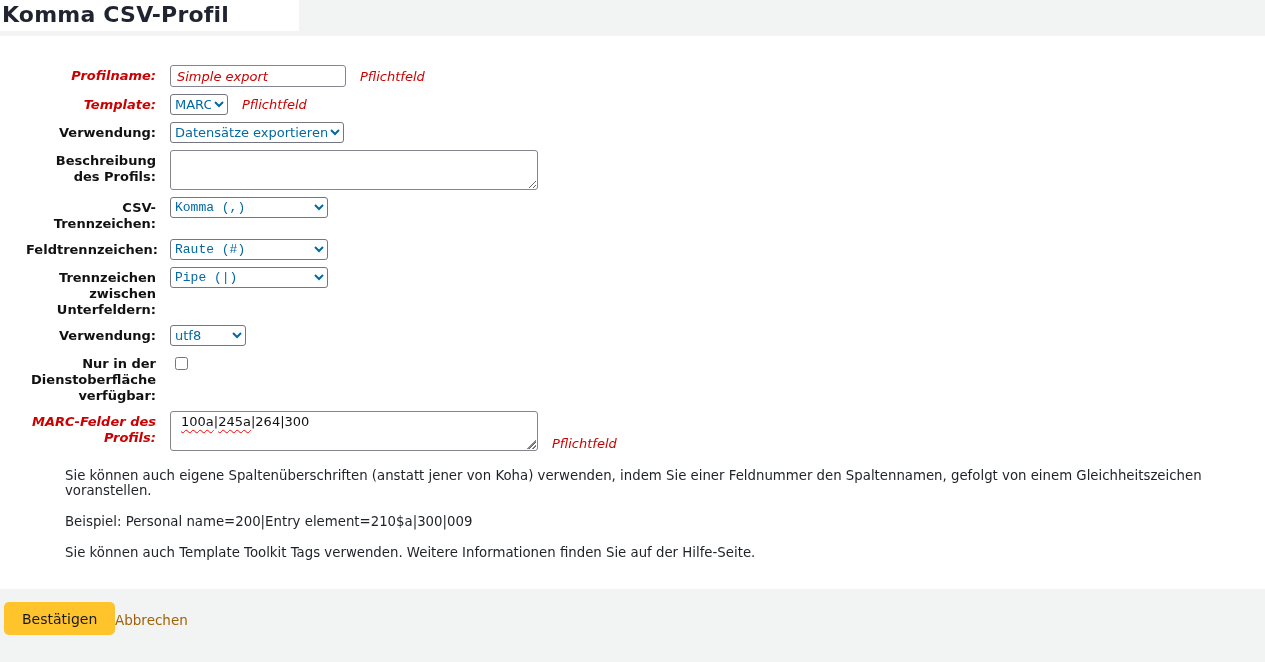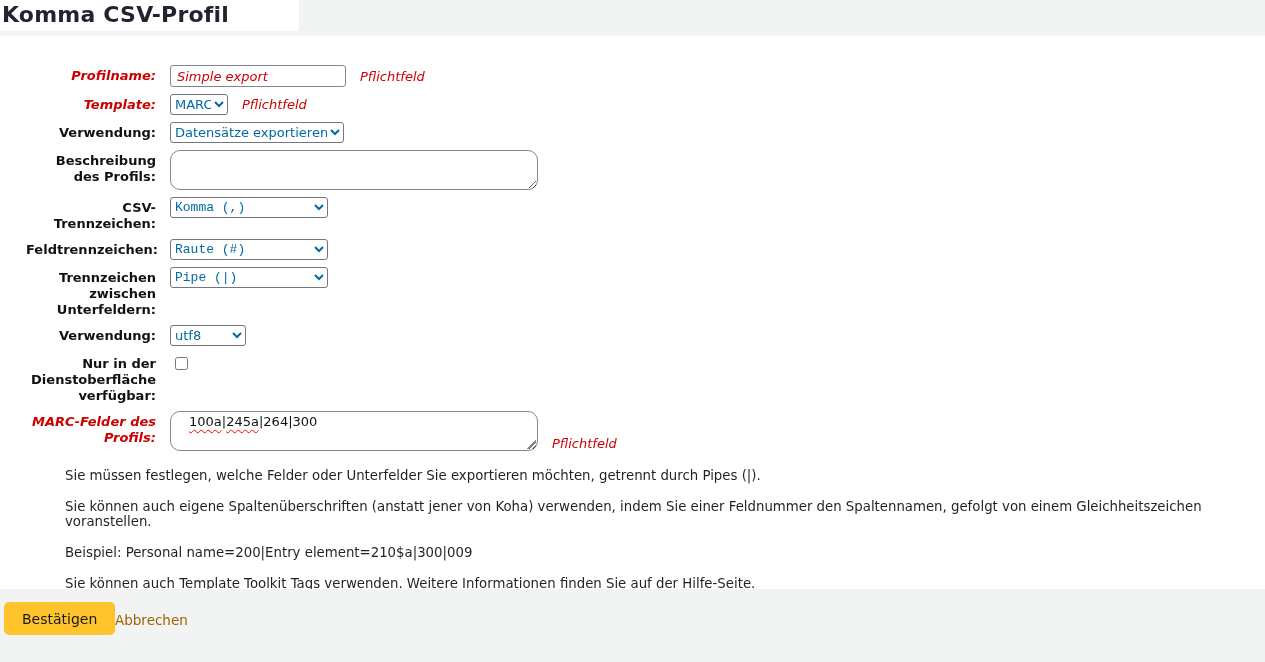--- a/index.html
+++ b/index.html
@@ -34,22 +34,22 @@
   }
   select {
     height:21px; font-family:"DejaVu Sans",sans-serif; font-size:13px;
     color:#0369a1; background:#fff; border:1px solid #767680; border-radius:3px;
   }
   .sel-type { width:58px; }
   .sel-usage { width:174px; }
   .sel-delim { width:158px;font-family:Liberation Mono, monospace; }
   .sel-enc { width:76px; }
   textarea.box, .fake-ta {
-    width:368px; height:40px; border:1px solid #83868e; border-radius:10px;
-    padding:2px 18px; font-family:"DejaVu Sans",sans-serif; font-size:13px;
+    width:368px; height:40px; border:1px solid #83868e; border-radius:3px;
+    padding:2px 10px; font-family:"DejaVu Sans",sans-serif; font-size:13px;
     color:#111; background:#fff; resize:both; outline:none;
   }
   .fake-ta { position:relative; line-height:16px; overflow:hidden; }
   .squiggle {
     text-decoration-line:underline; text-decoration-style:wavy;
     text-decoration-color:#ff0000; text-decoration-thickness:1px;
     text-underline-offset:3px;
   }
   .grip {
     position:absolute; right:1px; bottom:1px; width:10px; height:10px;
@@ -167,21 +167,20 @@
     <div class="ctrl bottom">
       <div class="fake-ta">
         <span class="ta-text"><span class="squiggle">100a</span>|<span class="squiggle">245a</span>|264|300</span>
         <span class="grip"></span>
       </div>
       <span class="hint">Pflichtfeld</span>
     </div>
   </div>
 
   <div class="help">
-    <p>Sie müssen festlegen, welche Felder oder Unterfelder Sie exportieren möchten, getrennt durch Pipes (|).</p>
     <p>Sie können auch eigene Spaltenüberschriften (anstatt jener von Koha) verwenden, indem Sie einer Feldnummer den Spaltennamen, gefolgt von einem Gleichheitszeichen voranstellen.</p>
     <p>Beispiel: Personal name=200|Entry element=210$a|300|009</p>
     <p>Sie können auch Template Toolkit Tags verwenden. Weitere Informationen finden Sie auf der Hilfe-Seite.</p>
   </div>
 
 </div>
 
 <div class="footer">
   <button class="btn-confirm">Bestätigen</button>
   <a class="cancel-link">Abbrechen</a>

